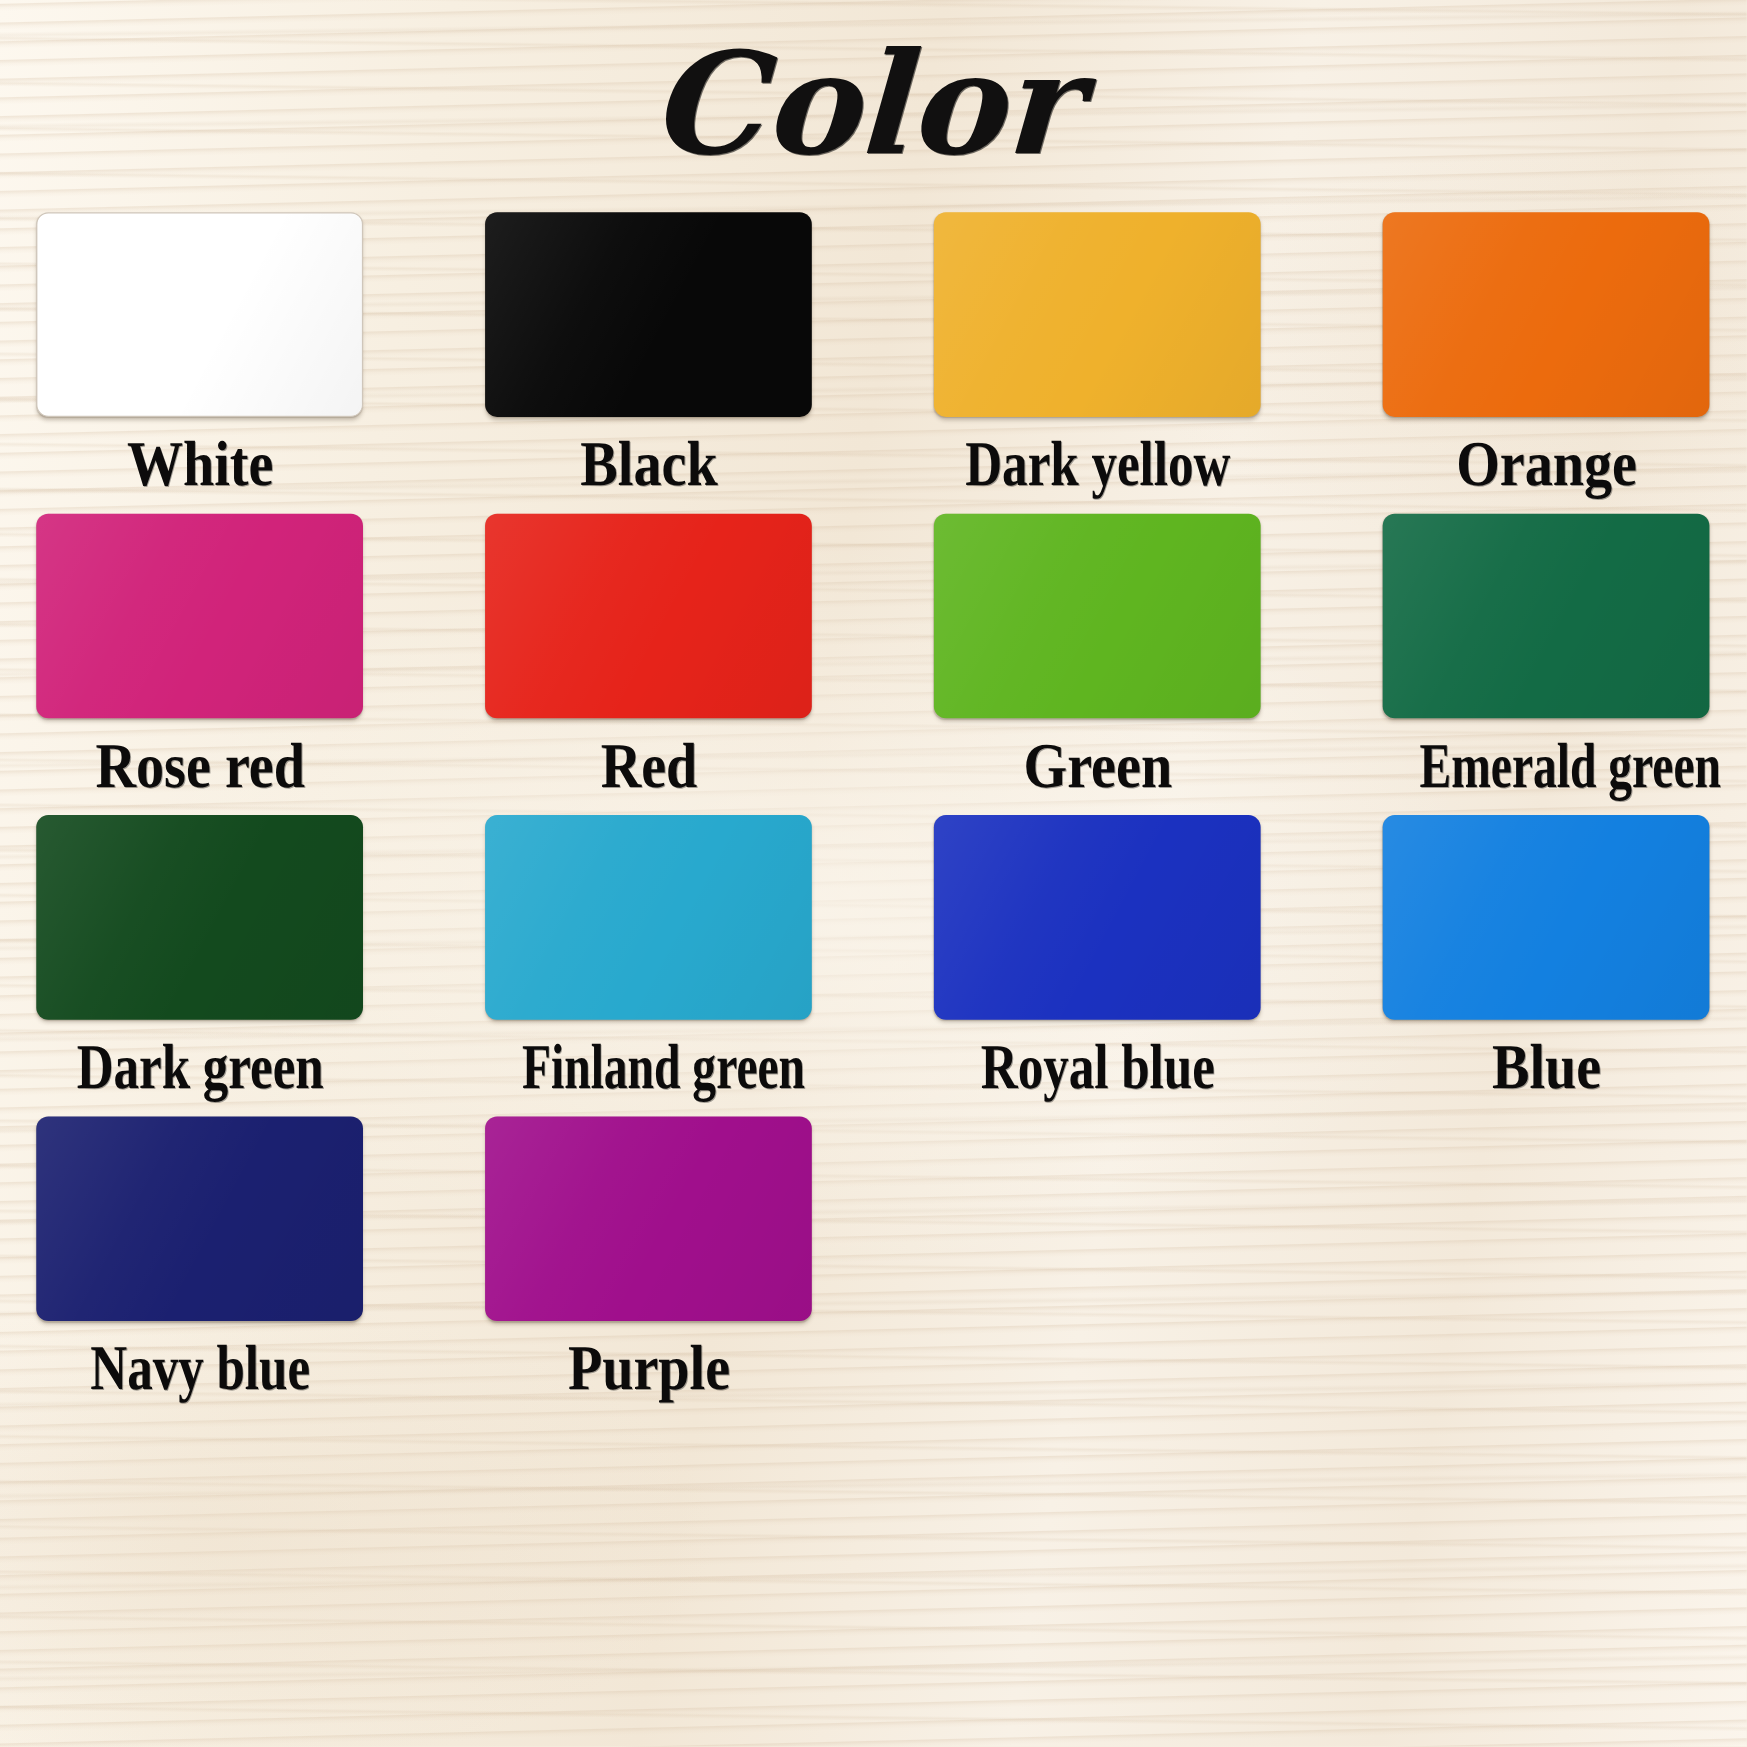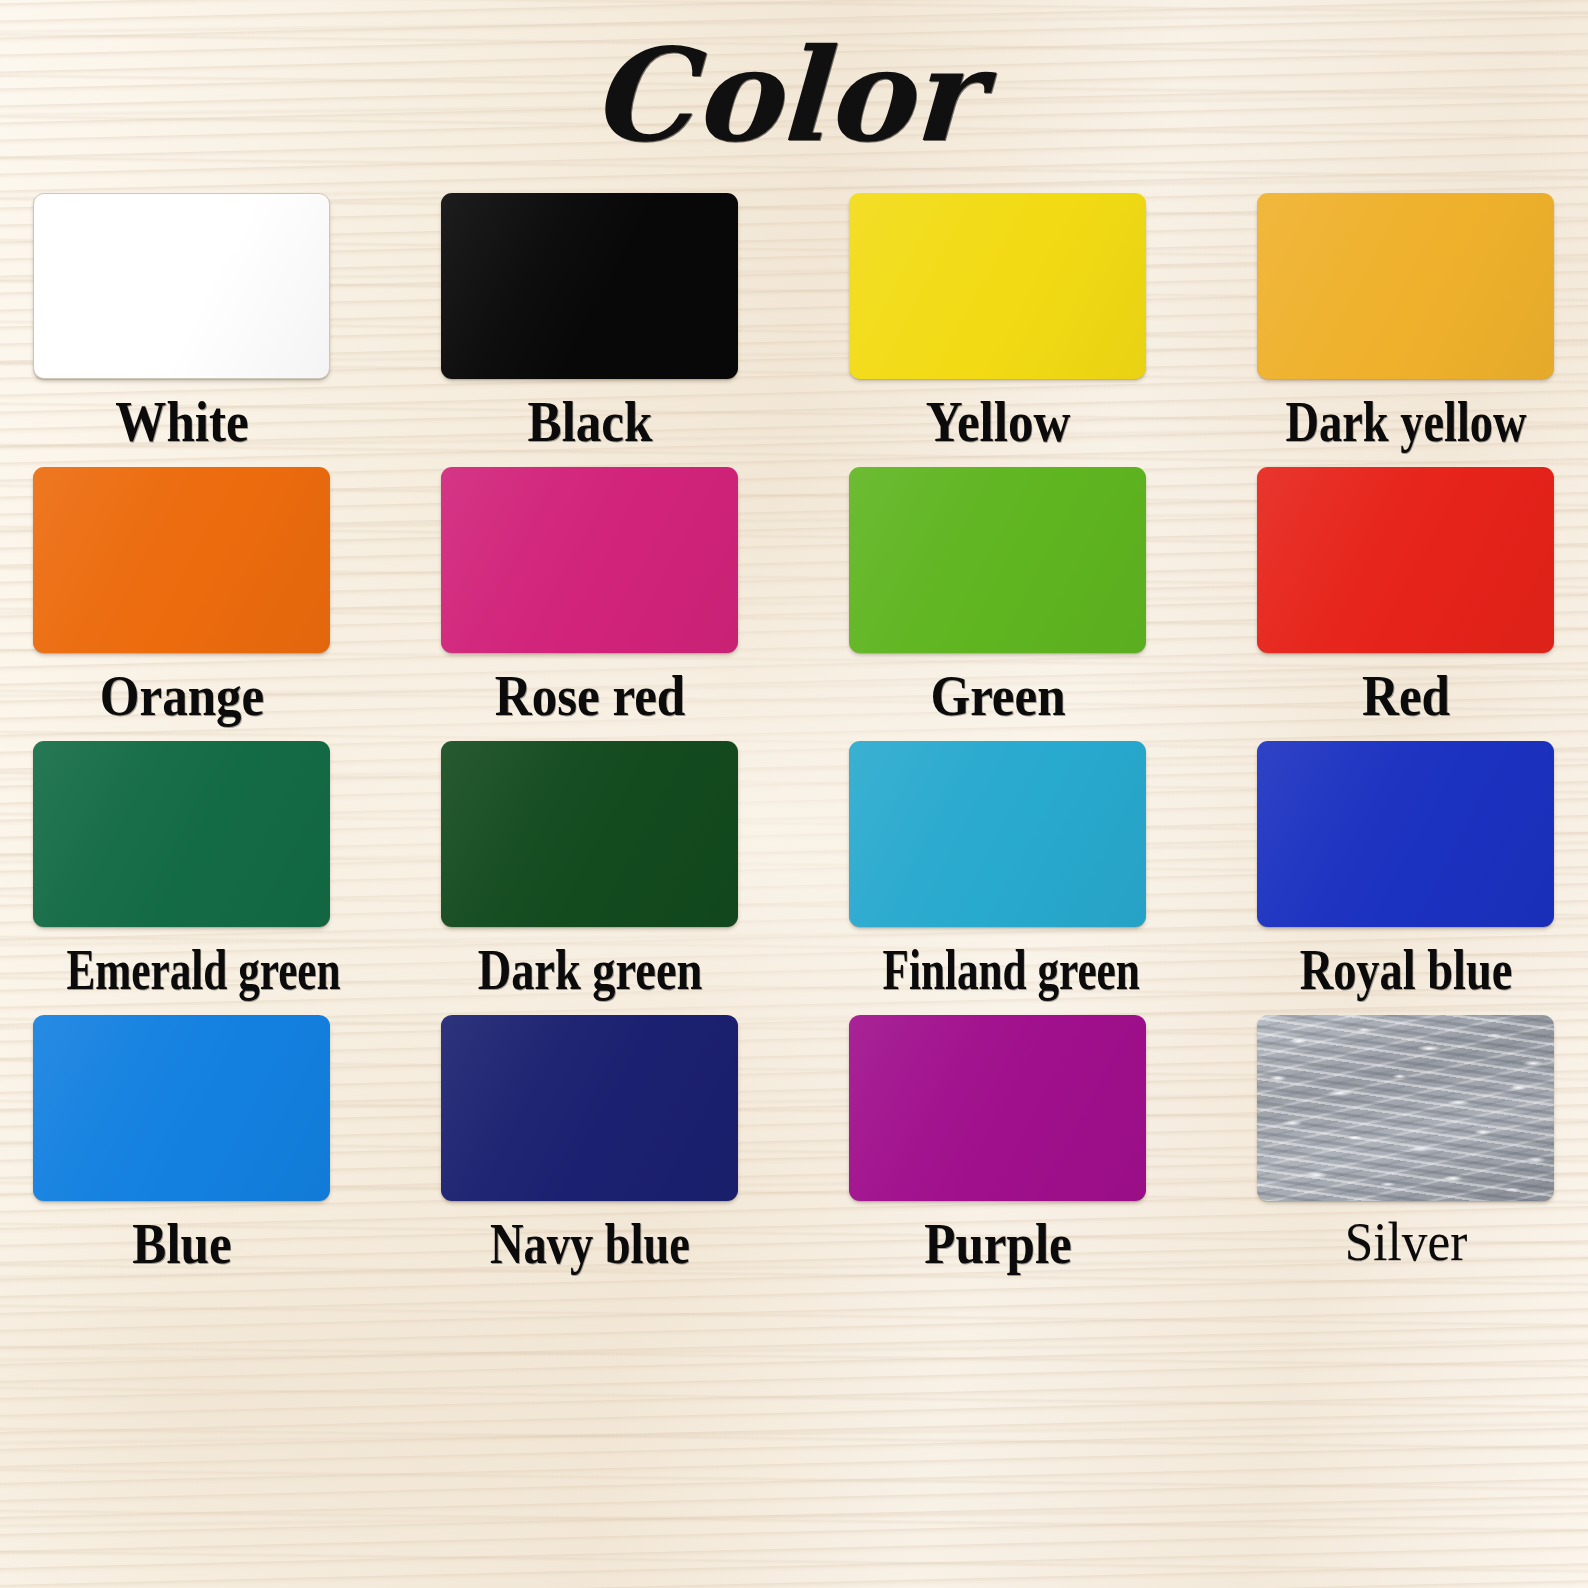--- a/index.html
+++ b/index.html
@@ -254,46 +254,42 @@
   <div class="grid">
 
     <div class="cell">
       <div class="swatch has-border" style="background-color: rgb(255, 255, 255);"></div>
       <div class="label">White</div>
     </div>
     <div class="cell">
       <div class="swatch" style="background-color: rgb(8, 8, 8);"></div>
       <div class="label">Black</div>
     </div>
-    <div class="cell">
-      <div class="swatch" style="background-color: rgb(242, 219, 20);"></div>
-      <div class="label">Yellow</div>
-    </div>
 
     <div class="cell">
       <div class="swatch" style="background-color: rgb(239, 177, 44);"></div>
       <div class="label long">Dark yellow</div>
     </div>
     <div class="cell">
       <div class="swatch" style="background-color: rgb(236, 107, 13);"></div>
       <div class="label">Orange</div>
     </div>
     <div class="cell">
       <div class="swatch" style="background-color: rgb(209, 35, 122);"></div>
       <div class="label">Rose red</div>
     </div>
     <div class="cell">
+      <div class="swatch" style="background-color: rgb(230, 35, 26);"></div>
+      <div class="label">Red</div>
+    </div>
+
+    <div class="cell">
       <div class="swatch" style="background-color: rgb(95, 181, 32);"></div>
       <div class="label">Green</div>
     </div>
-
-    <div class="cell">
-      <div class="swatch" style="background-color: rgb(230, 35, 26);"></div>
-      <div class="label">Red</div>
-    </div>
     <div class="cell">
       <div class="swatch" style="background-color: rgb(19, 107, 69);"></div>
       <div class="label xlong">Emerald green</div>
     </div>
     <div class="cell">
       <div class="swatch" style="background-color: rgb(19, 74, 30);"></div>
       <div class="label long">Dark green</div>
     </div>
     <div class="cell">
       <div class="swatch" style="background-color: rgb(40, 169, 206);"></div>
@@ -310,19 +306,15 @@
     </div>
     <div class="cell">
       <div class="swatch" style="background-color: rgb(27, 32, 112);"></div>
       <div class="label long">Navy blue</div>
     </div>
 
     <div class="cell">
       <div class="swatch" style="background-color: rgb(160, 15, 140);"></div>
       <div class="label">Purple</div>
     </div>
-    <div class="cell">
-      <div class="swatch tex-silver"></div>
-      <div class="label light">Silver</div>
-    </div>
 
   </div>
 </div>
 
 </body></html>

